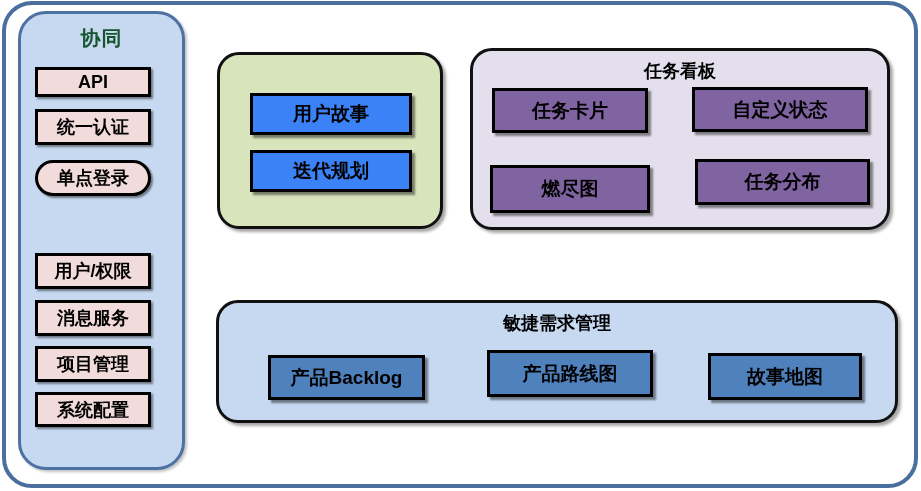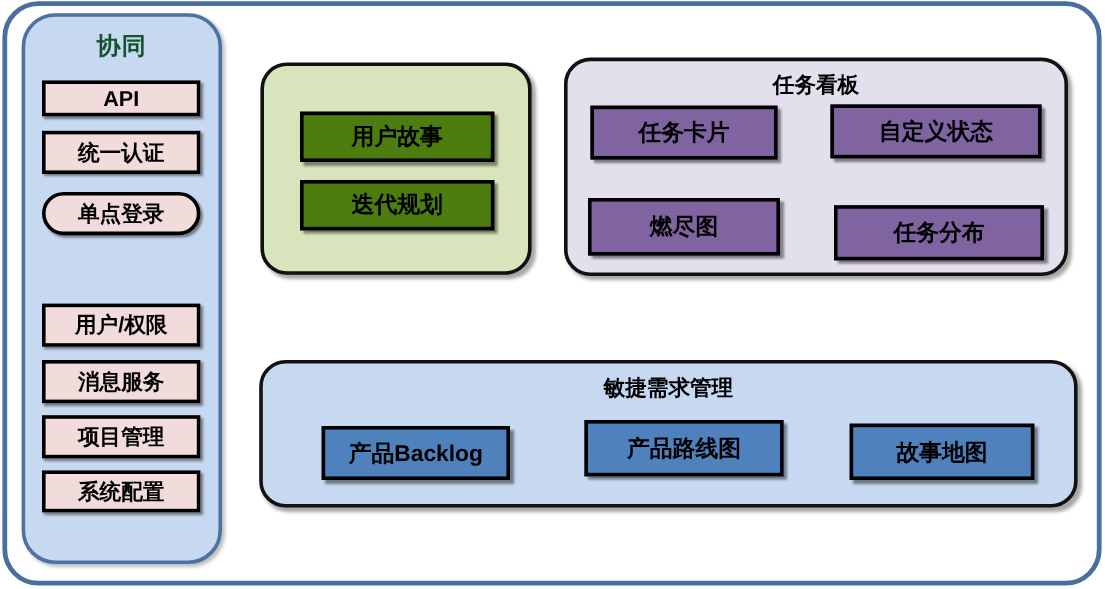--- a/index.html
+++ b/index.html
@@ -33,21 +33,21 @@
     margin-top: 11px;
     text-align: center;
     font-size: 20px;
     font-weight: bold;
     color: #14532d;
     letter-spacing: 1px;
   }
   .sb-item {
     position: absolute;
     left: 14px;
-    width: 132px;
+    width: 116px;
     box-sizing: border-box;
     background: #f2dcdb;
     border: 3px solid #000;
     box-shadow: 2px 2px 2px rgba(0,0,0,0.45);
     display: flex;
     align-items: center;
     justify-content: center;
     font-weight: bold;
     font-size: 18px;
     color: #000;
@@ -77,21 +77,21 @@
     align-items: center;
     justify-content: center;
     font-weight: bold;
     font-size: 19px;
     color: #000;
     font-family: "Liberation Sans", "Liberation Serif", sans-serif;
   }
   .panel-iteration   { left: 217px; top: 52px;  width: 226px; height: 177px; background: #d7e4bc; }
   .panel-kanban      { left: 470px; top: 48px;  width: 420px; height: 182px; background: #e4dfec; }
   .panel-requirements{ left: 216px; top: 300px; width: 682px; height: 123px; background: #c6d9f1; }
-  .node-green  { background: #4d7c0f; }
+  .node-green  { background: #3b82f6; }
   .node-purple { background: #8064a2; }
   .node-blue   { background: #4f81bd; }
 </style>
 </head>
 <body>
 
 <div class="canvas">
   <div class="outer-frame"></div>
 
   <aside class="sidebar">
@@ -132,21 +132,21 @@
     <div class="panel-title">任务看板</div>
     <div class="node node-purple" style="left:19px;  top:37px;  width:156px; height:45px;">
         <span>任务卡片</span>
       </div>
     <div class="node node-purple" style="left:219px; top:36px;  width:176px; height:45px;">
         <span>自定义状态</span>
       </div>
     <div class="node node-purple" style="left:17px;  top:114px; width:160px; height:48px;">
         <span>燃尽图</span>
       </div>
-    <div class="node node-purple" style="left:222px; top:120px; width:175px; height:46px;">
+    <div class="node node-purple" style="left:222px; top:108px; width:175px; height:46px;">
         <span>任务分布</span>
       </div>
   </section>
 
   <section class="panel panel-requirements">
     <div class="panel-title">敏捷需求管理</div>
     <div class="node node-blue" style="left:49px;  top:52px; width:157px; height:45px;">
         <span>产品Backlog</span>
       </div>
     <div class="node node-blue" style="left:268px; top:47px; width:166px; height:47px;">

